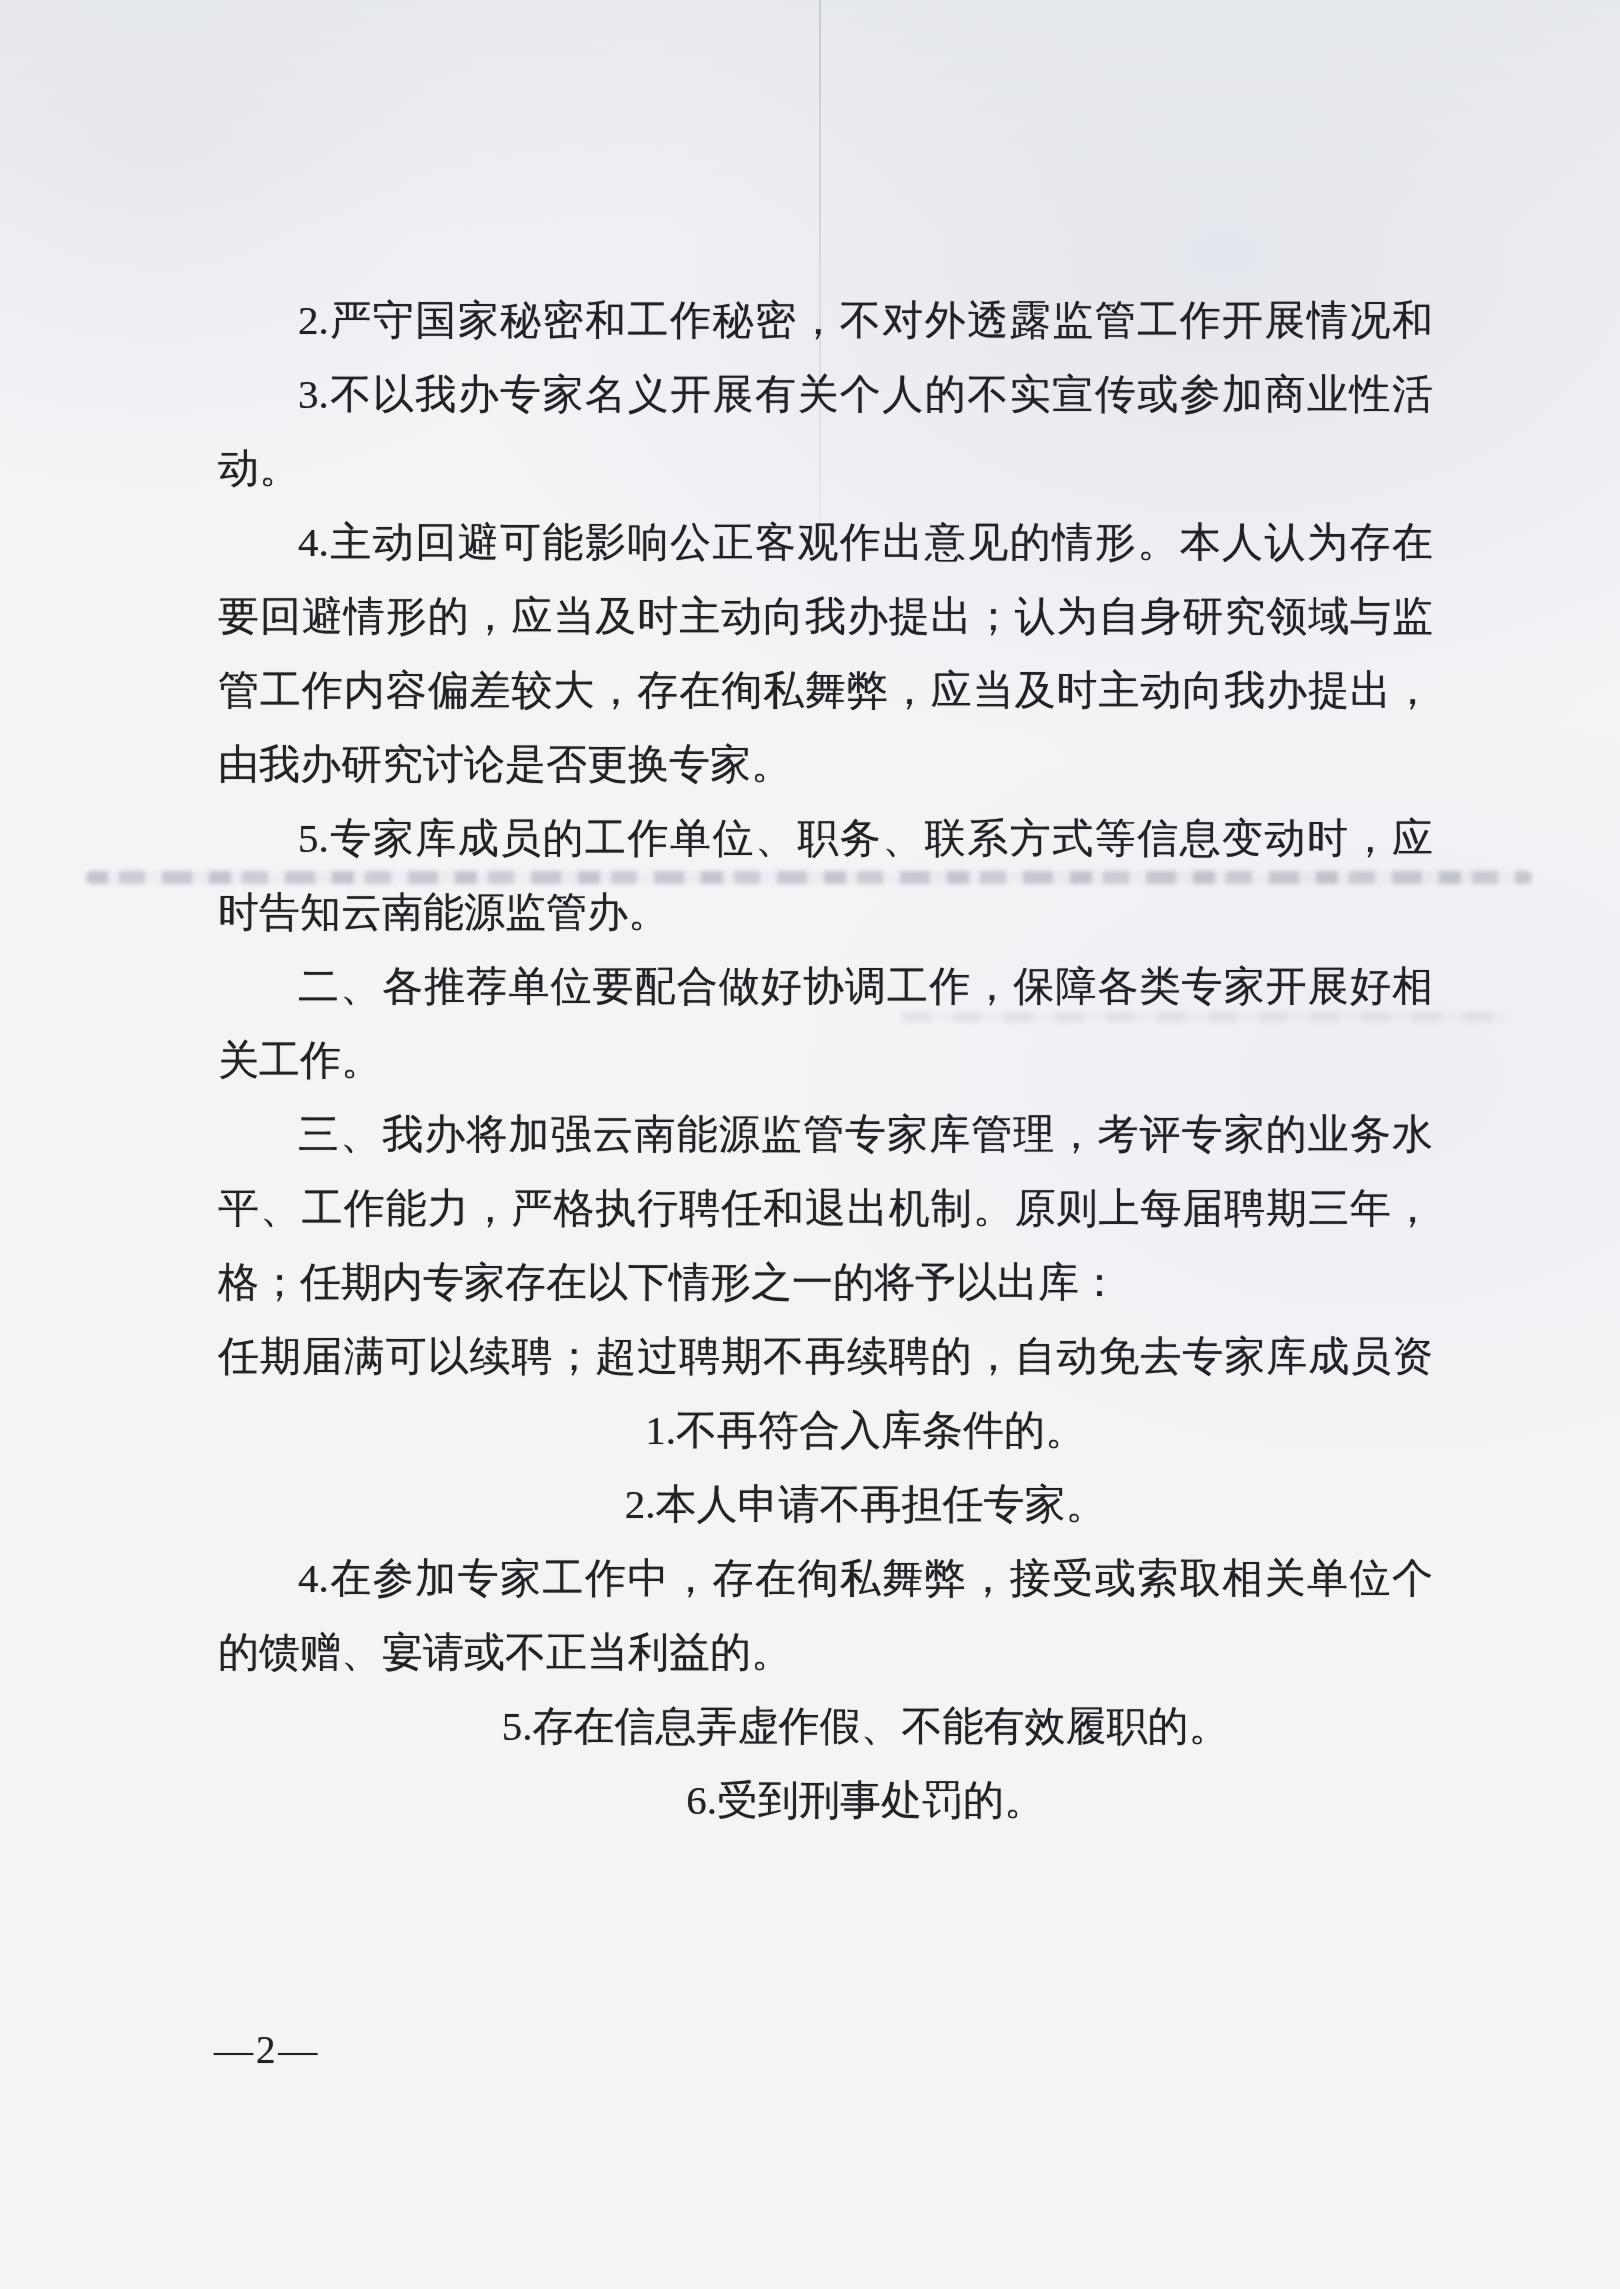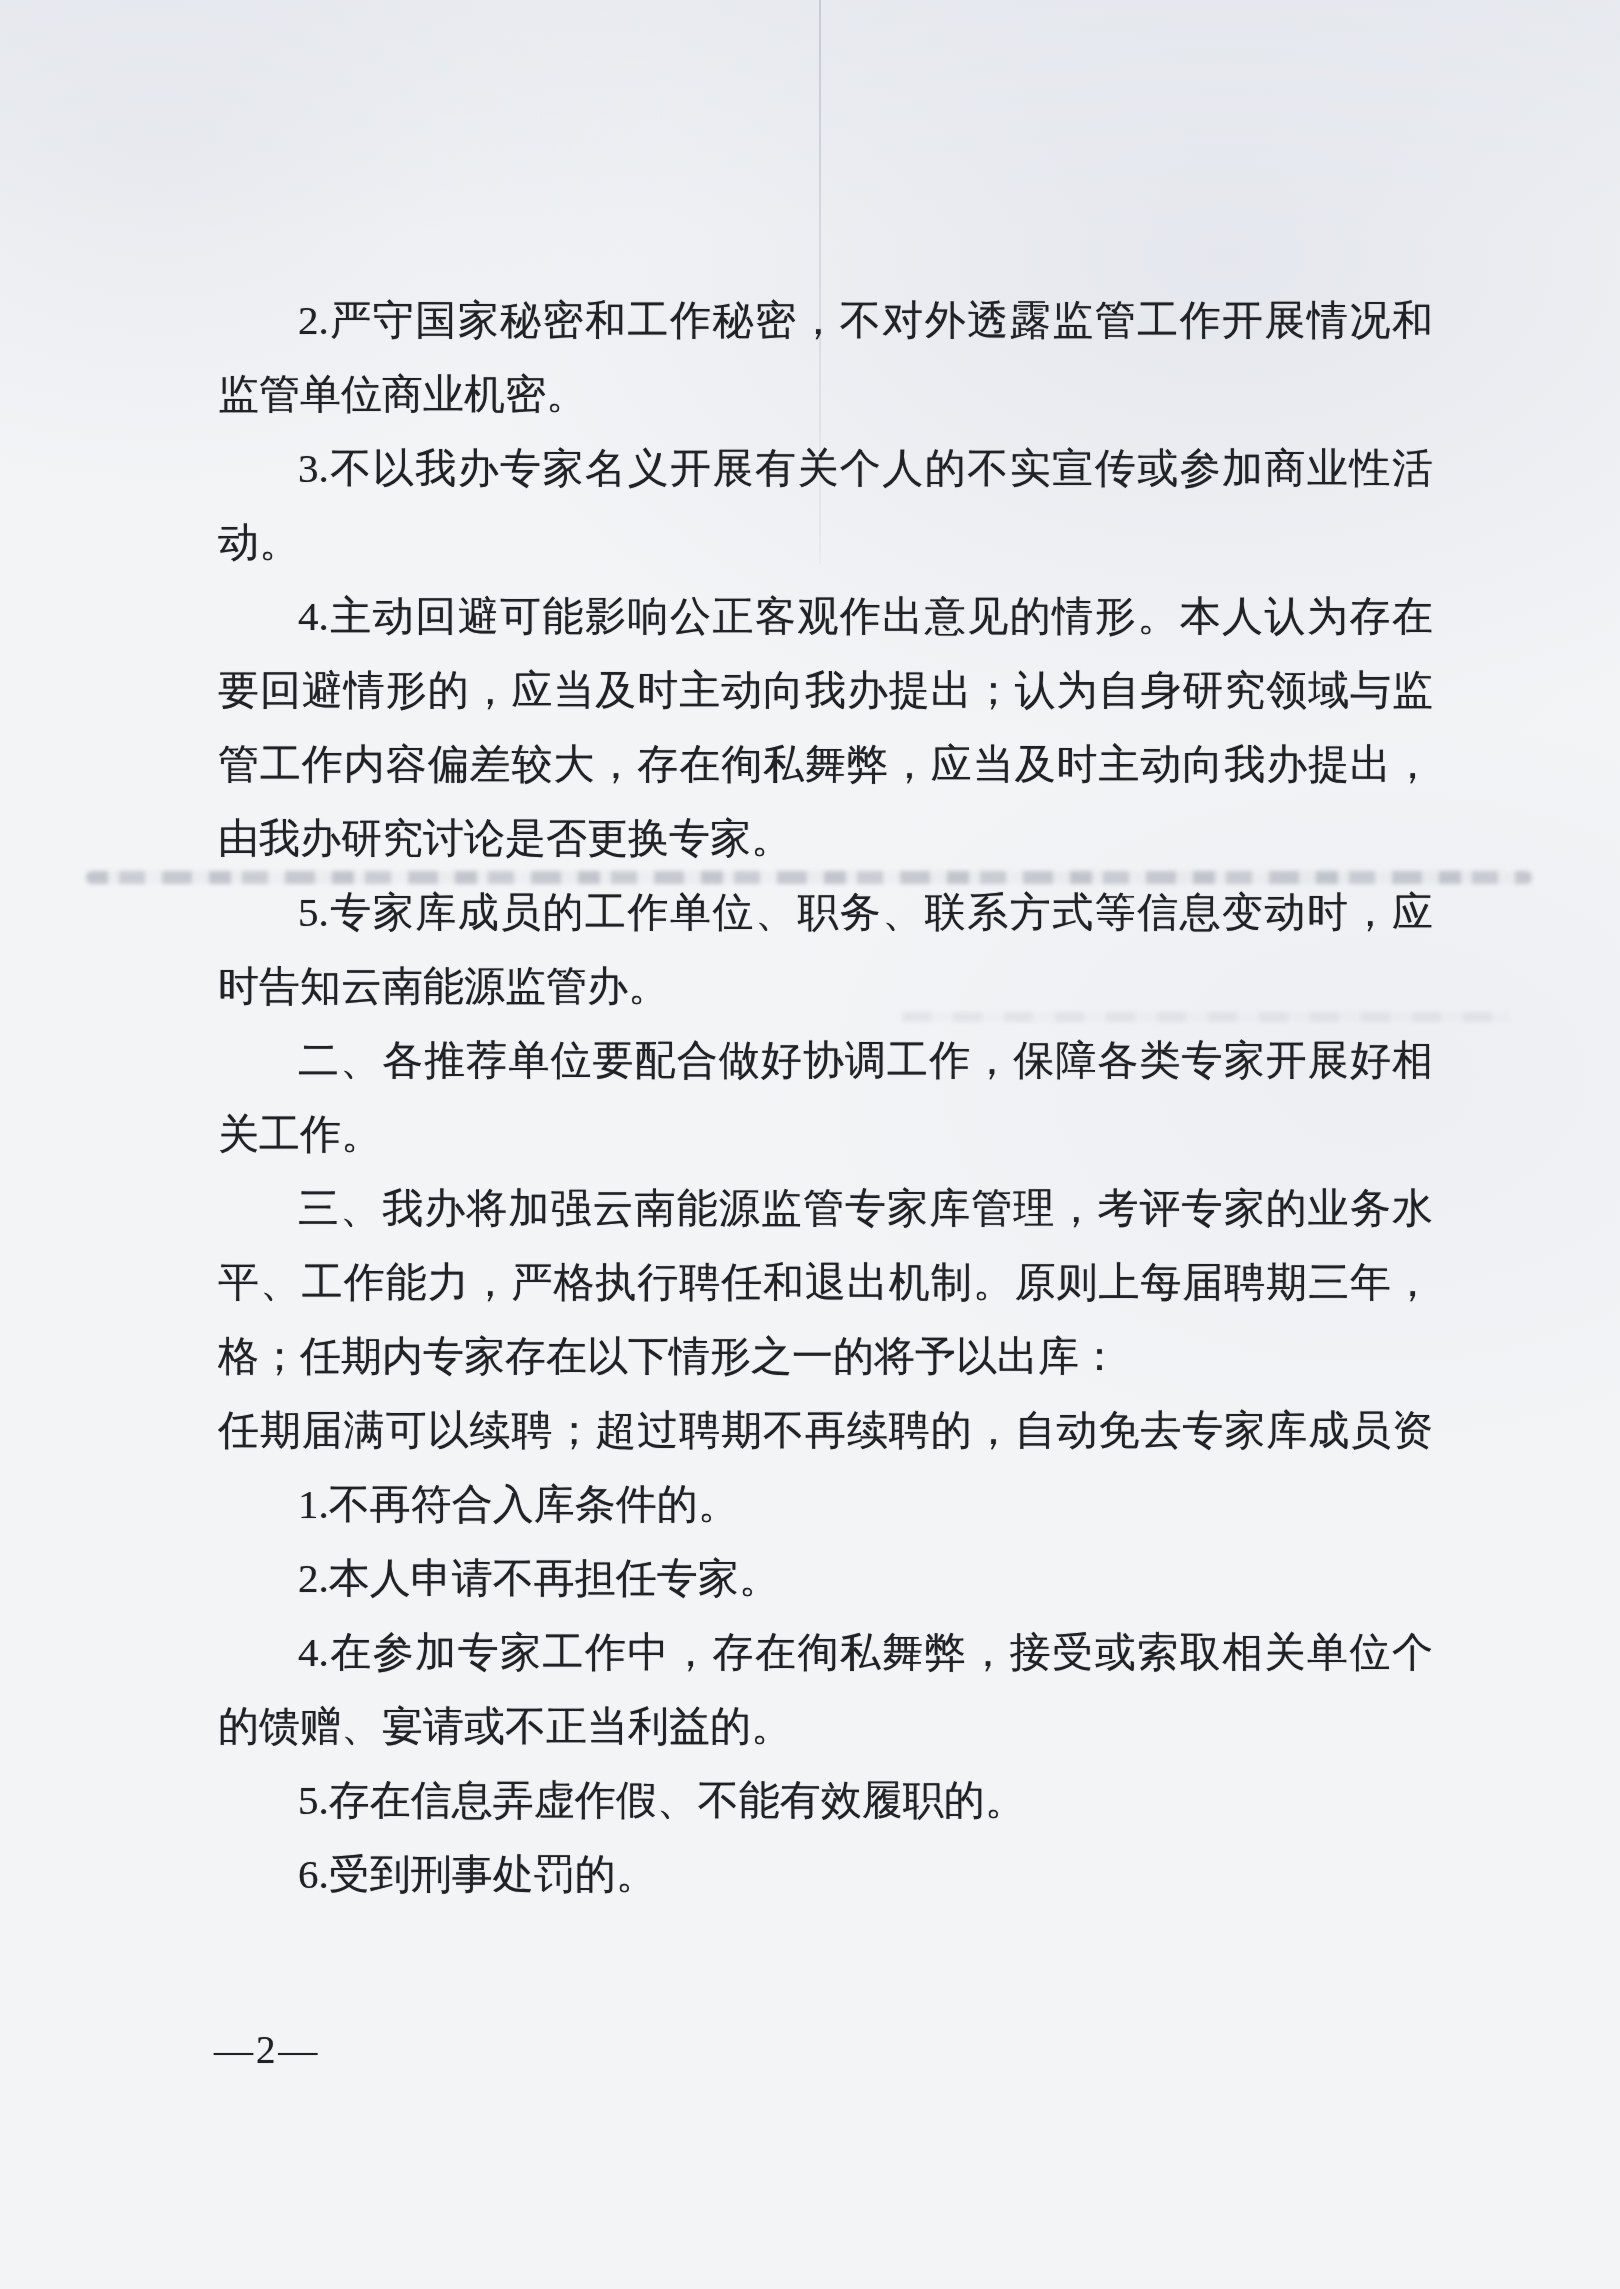--- a/index.html
+++ b/index.html
@@ -68,20 +68,21 @@
     line-height: 74px;
     font-size: 41px;
     color: #212226;
     margin: 0;
     overflow: hidden;
     text-align: left;
     text-shadow: 0 0 1px rgba(30,31,36,0.55);
   }
   .line.indent {
     padding-left: 80px;
+    text-align: center;
   }
   .line.fill {
     text-align: justify;
     text-align-last: justify;
   }
   .page-number {
     position: absolute;
     left: 214px;
     top: 2027px;
     font-size: 39px;
@@ -94,21 +95,20 @@
 <body>
 
 <div class="page">
 
   <div class="fold-line"></div>
   <div class="ghost-band"></div>
   <div class="smudge-top"></div>
 
   <main class="doc-body">
     <p class="line indent fill">2.严守国家秘密和工作秘密，不对外透露监管工作开展情况和被</p>
-    <p class="line">监管单位商业机密。</p>
     <p class="line indent fill">3.不以我办专家名义开展有关个人的不实宣传或参加商业性活</p>
     <p class="line">动。</p>
     <p class="line indent fill">4.主动回避可能影响公正客观作出意见的情形。本人认为存在需</p>
     <p class="line fill">要回避情形的，应当及时主动向我办提出；认为自身研究领域与监</p>
     <p class="line fill">管工作内容偏差较大，存在徇私舞弊，应当及时主动向我办提出，</p>
     <p class="line">由我办研究讨论是否更换专家。</p>
     <p class="line indent fill">5.专家库成员的工作单位、职务、联系方式等信息变动时，应及</p>
     <p class="line">时告知云南能源监管办。</p>
     <p class="line indent fill">二、各推荐单位要配合做好协调工作，保障各类专家开展好相</p>
     <p class="line">关工作。</p>

